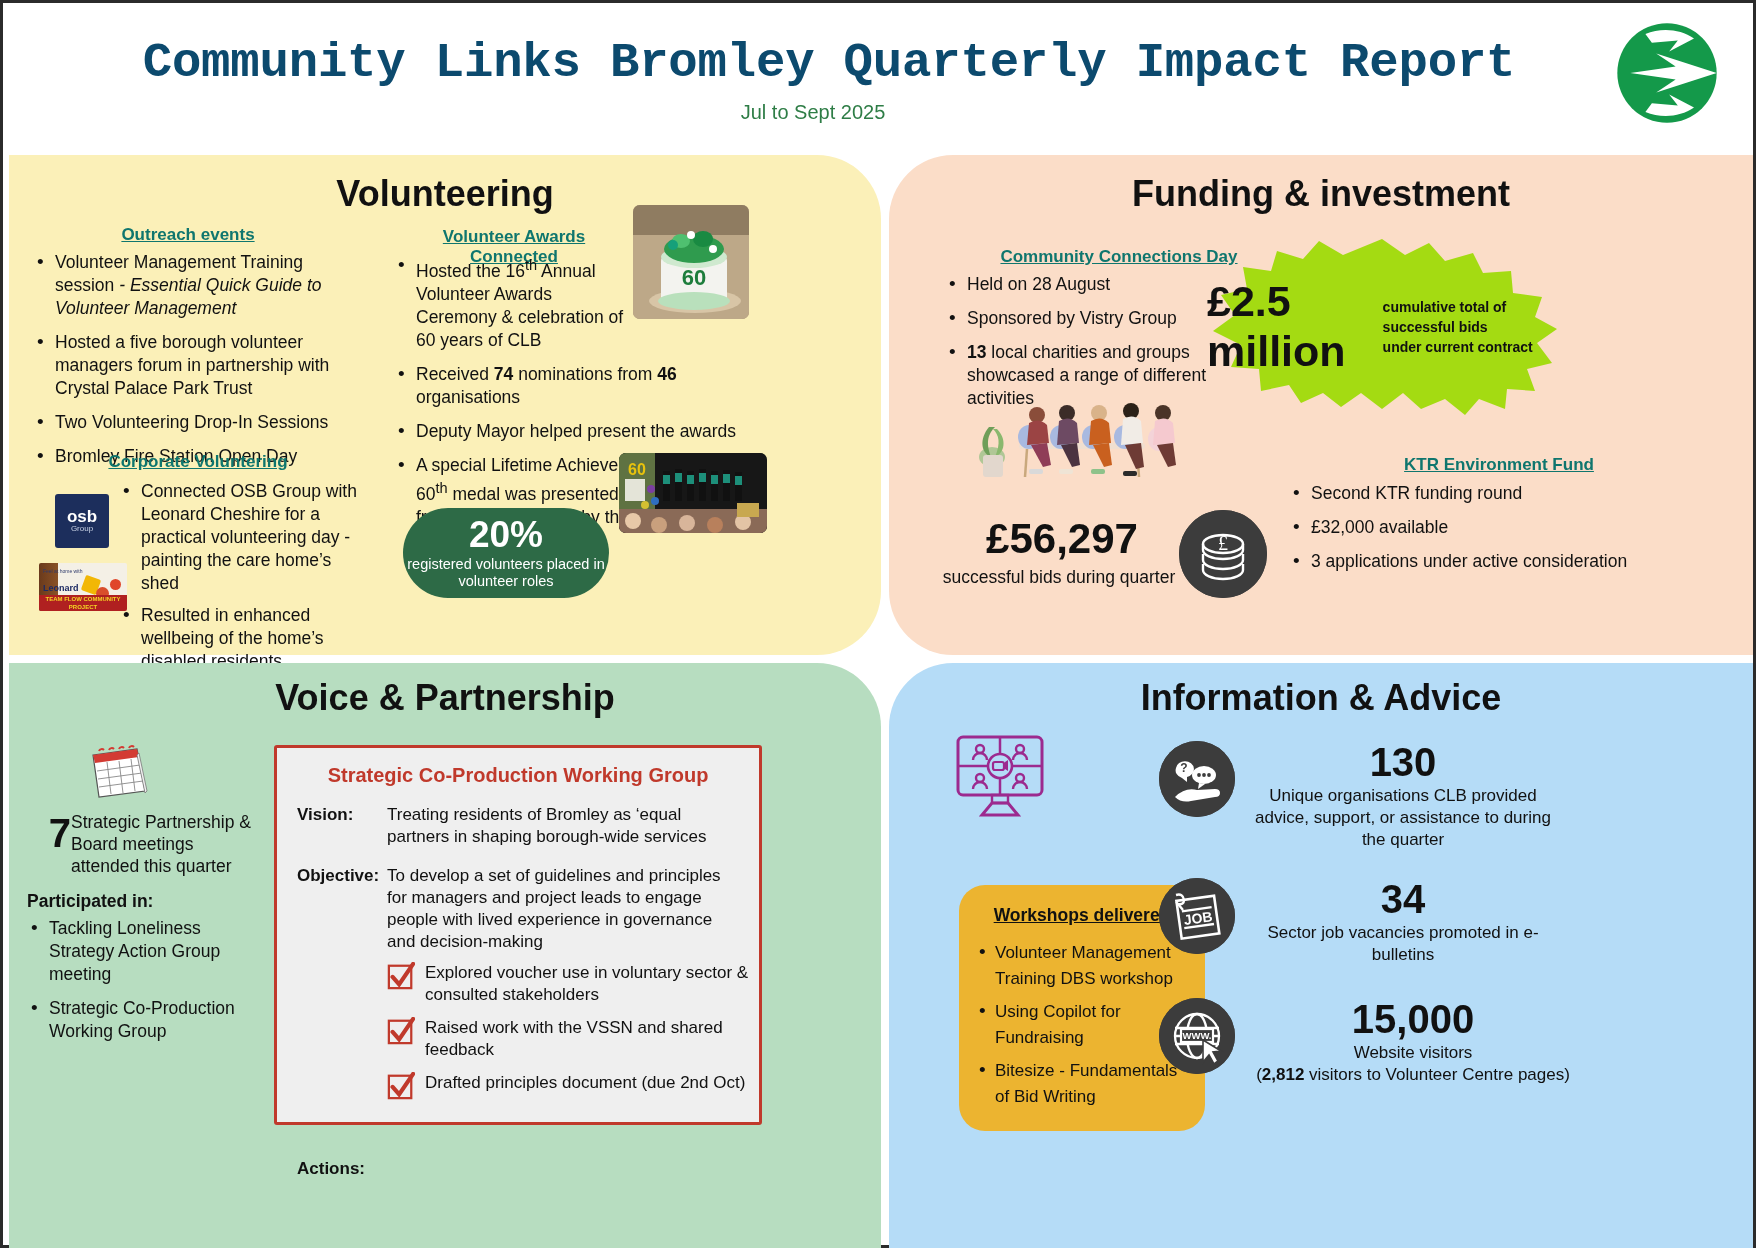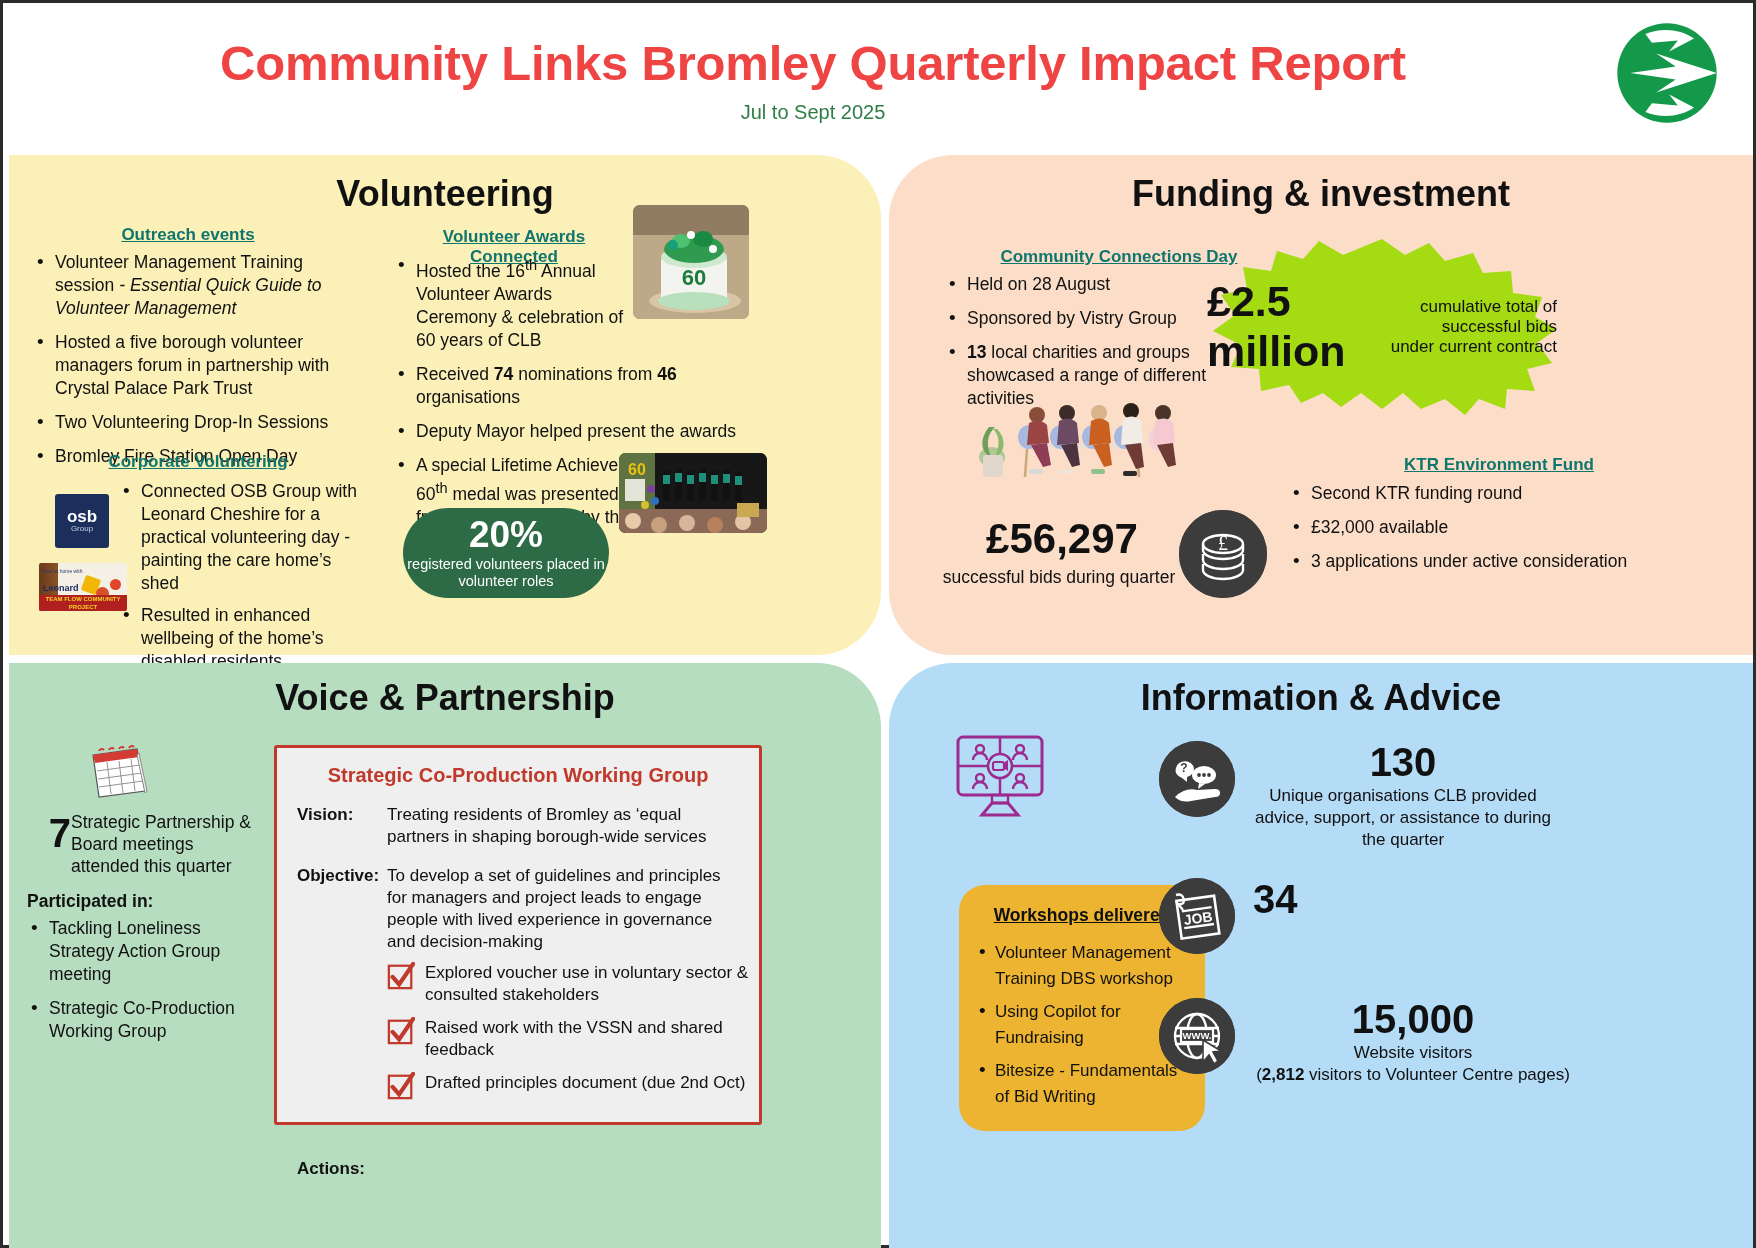--- a/index.html
+++ b/index.html
@@ -16,25 +16,25 @@
     border: 3px solid #2b2b2b;
   }
 
   
   .header {
     position: absolute; left: 0; top: 0;
     width: 1750px; height: 152px;
     background: #ffffff;
   }
   .header-title {
-    position: absolute; left: 0; top: 32px; width: 1620px;
+    position: absolute; left: 16px; top: 32px; width: 1620px;
     text-align: center;
-    font-size: 49px; font-weight: bold; color: #ef4444;
+    font-size: 49px; font-weight: bold; color: #0c4a6e;
     letter-spacing: -0.2px;
-    font-family: Liberation Sans, sans-serif;
+    font-family: Liberation Mono, monospace;
   }
   .header-sub {
     position: absolute; left: 0; top: 98px; width: 1620px;
     text-align: center;
     font-size: 20px; color: #2e7d46;
   }
   .logo {
     position: absolute; right: 32px; top: 16px;
     width: 108px; height: 108px;
   }
@@ -140,21 +140,21 @@
   
   #f-ccd-h { position: absolute; left: 60px; top: 92px; width: 340px; }
   #f-ccd-list { position: absolute; left: 56px; top: 118px; width: 330px; }
 
   .burst {
     position: absolute; left: 318px; top: 82px; width: 350px; height: 178px;
   }
   .burst .txt { position: absolute; left: 0; top: 0; width: 100%; height: 100%;
     display: flex; flex-direction: row; align-items: center; justify-content: center; }
   .burst .big { font-size: 43px; font-weight: bold; color: #111; line-height: 50px; }
-  .burst .sml { font-size: 17px; color: #111; line-height: 20px; text-align: right; margin-top: 2px; }
+  .burst .sml { font-size: 14px; color: #111; line-height: 20px; text-align: left; margin-top: 2px; font-weight: bold; }
 
   .illus-meeting { position: absolute; left: 78px; top: 232px; width: 218px; height: 110px; }
 
   #f-bid-num {
     position: absolute; left: 48px; top: 360px; width: 250px;
     text-align: center; font-size: 42px; font-weight: bold; color: #111;
   }
   #f-bid-cap {
     position: absolute; left: 20px; top: 412px; width: 300px;
     text-align: center; font-size: 17.5px; color: #111;
@@ -593,20 +593,21 @@
             <rect x="20" y="20" width="38" height="38" fill="none" stroke="#ffffff" stroke-width="2.6"></rect>
             <line x1="24" y1="31" x2="54" y2="31" stroke="#ffffff" stroke-width="2.4"></line>
             <line x1="24" y1="48" x2="54" y2="48" stroke="#ffffff" stroke-width="2.4"></line>
             <text x="39" y="45" font-size="14" fill="#ffffff" font-family="Liberation Sans, sans-serif" font-weight="bold" text-anchor="middle">JOB</text>
           </g>
           <path d="M17 17 q7 -2 8 5 q0 5 -6 4 l5 6" fill="none" stroke="#ffffff" stroke-width="2.4"></path>
         </svg>
       </div>
       <div class="stat-text">
         <div class="num">34</div>
+        <div class="cap" style="width:300px;">Sector job vacancies promoted in e-bulletins</div>
       </div>
     </div>
 
     <div class="stat-block" id="stat-15k">
       <div class="stat-icon">
         <svg viewBox="0 0 76 76" width="76" height="76">
           <circle cx="38" cy="38" r="38" fill="#3c3c3c"></circle>
           <g fill="none" stroke="#ffffff" stroke-width="2.3">
             <circle cx="38" cy="38" r="22"></circle>
             <ellipse cx="38" cy="38" rx="10" ry="22"></ellipse>

